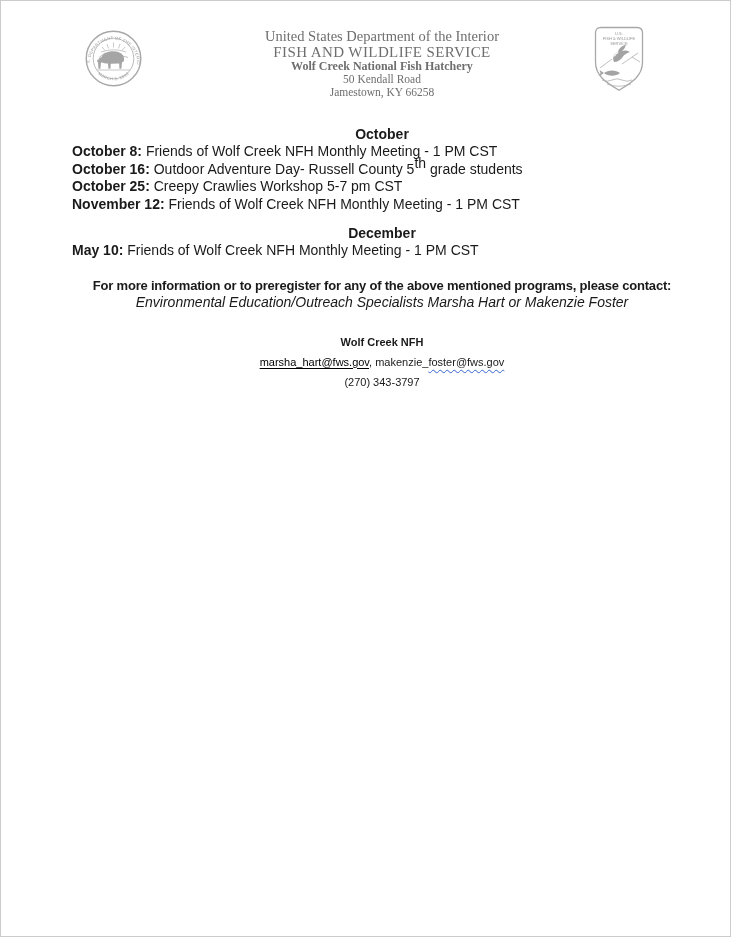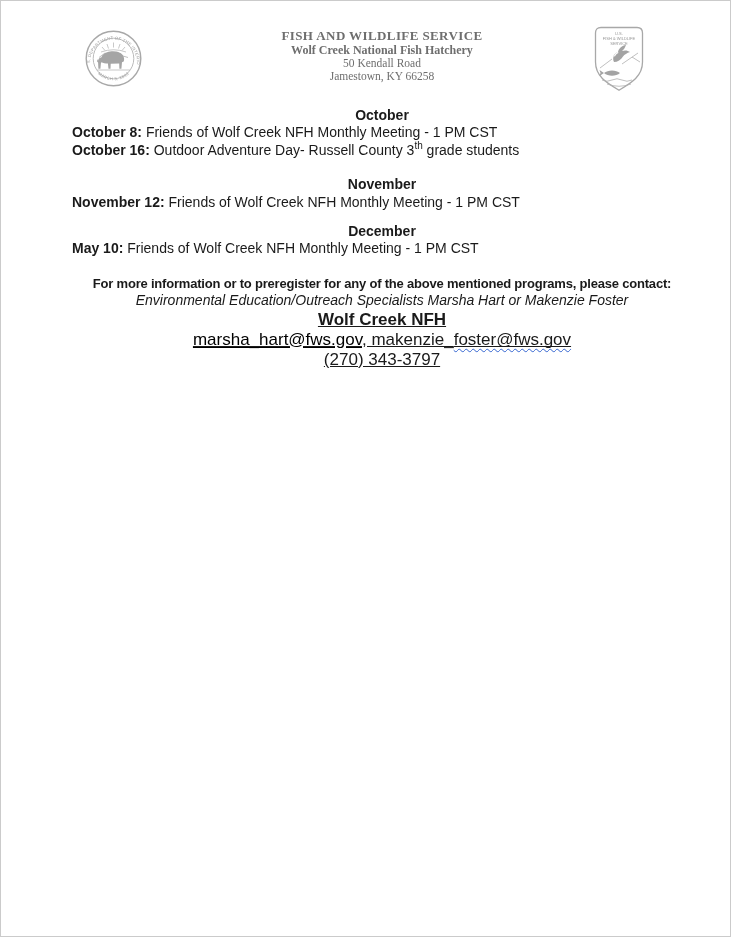--- a/index.html
+++ b/index.html
@@ -4,39 +4,39 @@
 <style>
   html,body{margin:0;padding:0;background:#fff;}
   body{width:732px;height:945px;position:relative;overflow:hidden;
        font-family:"Liberation Sans",sans-serif;color:#1a1a1a;}
   .page{position:absolute;left:0;top:0;width:729px;height:935px;
         border:1px solid #cbcbcb;background:#fff;box-sizing:content-box;}
   
   .hdr-text{position:absolute;left:71px;top:27px;width:620px;text-align:center;
             font-family:"Liberation Serif",serif;color:#6e6e6e;}
   .hdr-line1{font-size:14.5px;line-height:16px;}
-  .hdr-line2{font-size:13px;line-height:16px;letter-spacing:.4px;font-weight:bold;}
+  .hdr-line2{font-size:15px;line-height:16px;letter-spacing:.4px;}
   .hdr-facility{font-size:12px;font-weight:bold;line-height:13px;}
   .hdr-addr{font-size:11.5px;line-height:13px;}
   .logo{position:absolute;}
   .doi-seal{left:84px;top:29px;}
   .fws-shield{left:593px;top:25px;}
   
-  .content{position:absolute;left:71px;top:93px;width:620px;
+  .content{position:absolute;left:71px;top:112px;width:620px;
            font-size:14px;line-height:17.4px;}
   .month-head{text-align:center;font-weight:bold;}
   .mh-oct{margin-top:13px;}
   .mh-nov{margin-top:17px;}
   .mh-dec{margin-top:12px;}
   .event b{font-weight:bold;}
-  .event sup{font-size:10px;line-height:0;}
+  .event sup{font-size:14px;line-height:0;}
   .contact-bold{margin-top:17px;text-align:center;font-weight:bold;
                 font-size:13px;letter-spacing:-.2px;white-space:nowrap;}
   .contact-reg{text-align:center;font-style:italic;}
-  .footer{text-align:center;font-size:17px;line-height:20px;text-decoration:underline;}
+  .footer{margin-top:20px;text-align:center;font-size:11px;line-height:20px;}
   .footer .site{font-weight:bold;}
   a.email-link{color:#000000;text-decoration:underline;text-underline-offset:2px;}
   .wavy{text-decoration:underline;text-decoration-style:wavy;
         text-decoration-color:#3465d0;text-decoration-thickness:1px;
         text-decoration-skip-ink:none;text-underline-offset:3px;}
   svg text, svg textPath{font-family:"Liberation Sans",sans-serif;}
 </style>
 </head>
 <body>
 
@@ -86,37 +86,40 @@
       <path fill="#a3a3a3" d="M10,47 C14,43.5 22,43.5 26,47 C22,50.5 14,50.5 10,47 Z M10,47 L5.5,44 L6.5,47 L5.5,50 Z"></path>
 
       <g stroke="#b0b0b0" stroke-width="0.8" fill="none">
         <path d="M8,54 Q13,56.5 18,54 Q23,51.5 28,54 Q33,56.5 38,54"></path>
         <path d="M13,58 Q25,62.5 37,58"></path>
       </g>
     </svg>
   </div>
 
   <div class="hdr-text">
+    <div class="hdr-line1">United States Department of the Interior</div>
     <div class="hdr-line2">FISH AND WILDLIFE SERVICE</div>
     <div class="hdr-facility">Wolf Creek National Fish Hatchery</div>
     <div class="hdr-addr">50 Kendall Road</div>
     <div class="hdr-addr">Jamestown, KY 66258</div>
   </div>
 
   <div class="content">
 
     <div class="month-head mh-oct">October</div>
     <div class="event">
       <b>October 8:</b><span> Friends of Wolf Creek NFH Monthly Meeting - 1 PM CST</span>
     </div>
     <div class="event">
-      <b>October 16:</b><span> Outdoor Adventure Day- Russell County 3</span><sup>th</sup><span> grade students</span>
+      <b>October 16:</b><span> Outdoor Adventure Day- Russell County 5</span><sup>th</sup><span> grade students</span>
+    </div>
+    <div class="event">
+      <b>October 25:</b><span> Creepy Crawlies Workshop 5-7 pm CST</span>
     </div>
 
-    <div class="month-head mh-nov">November</div>
     <div class="event">
       <b>November 12:</b><span> Friends of Wolf Creek NFH Monthly Meeting - 1 PM CST</span>
     </div>
 
     <div class="month-head mh-dec">December</div>
     <div class="event">
       <b>May 10:</b><span> Friends of Wolf Creek NFH Monthly Meeting - 1 PM CST</span>
     </div>
 
     <div class="contact-bold">For more information or to preregister for any of the above mentioned programs, please contact:</div>

